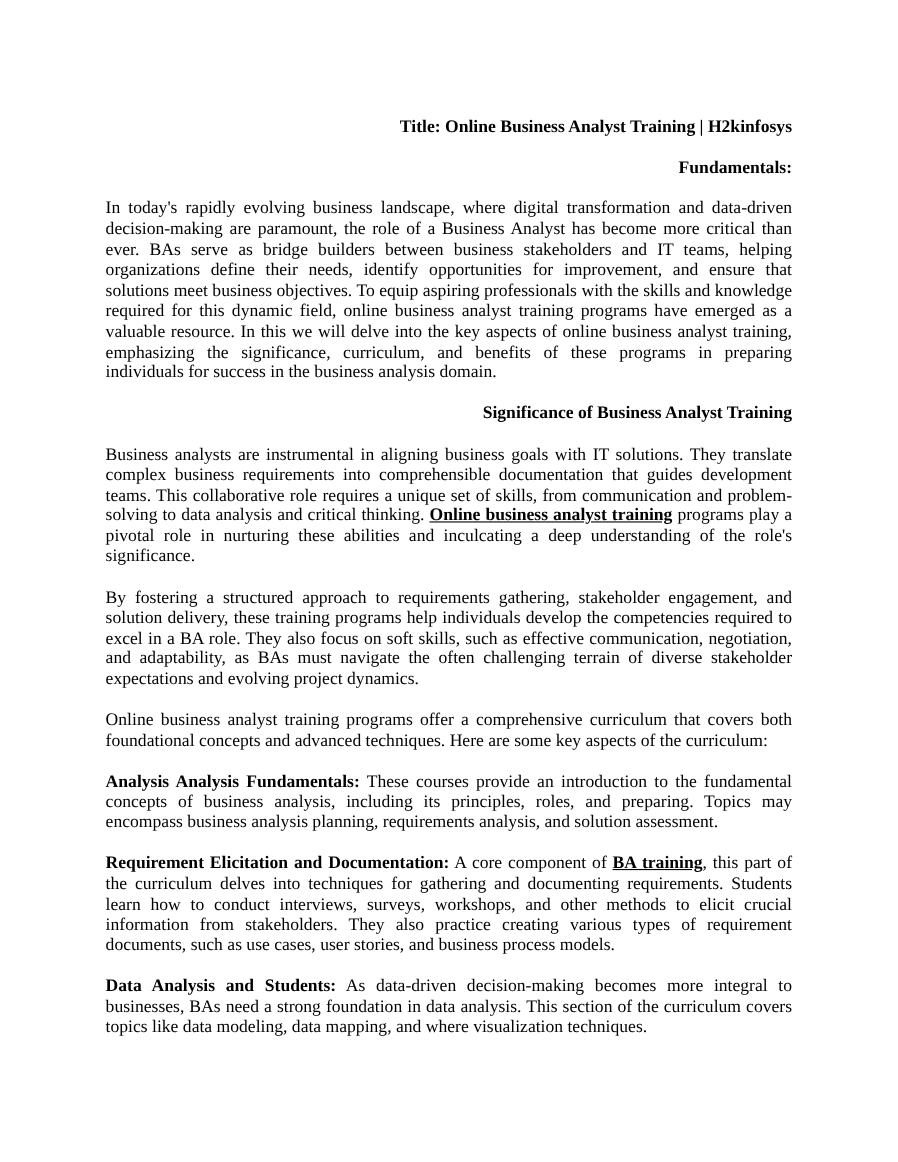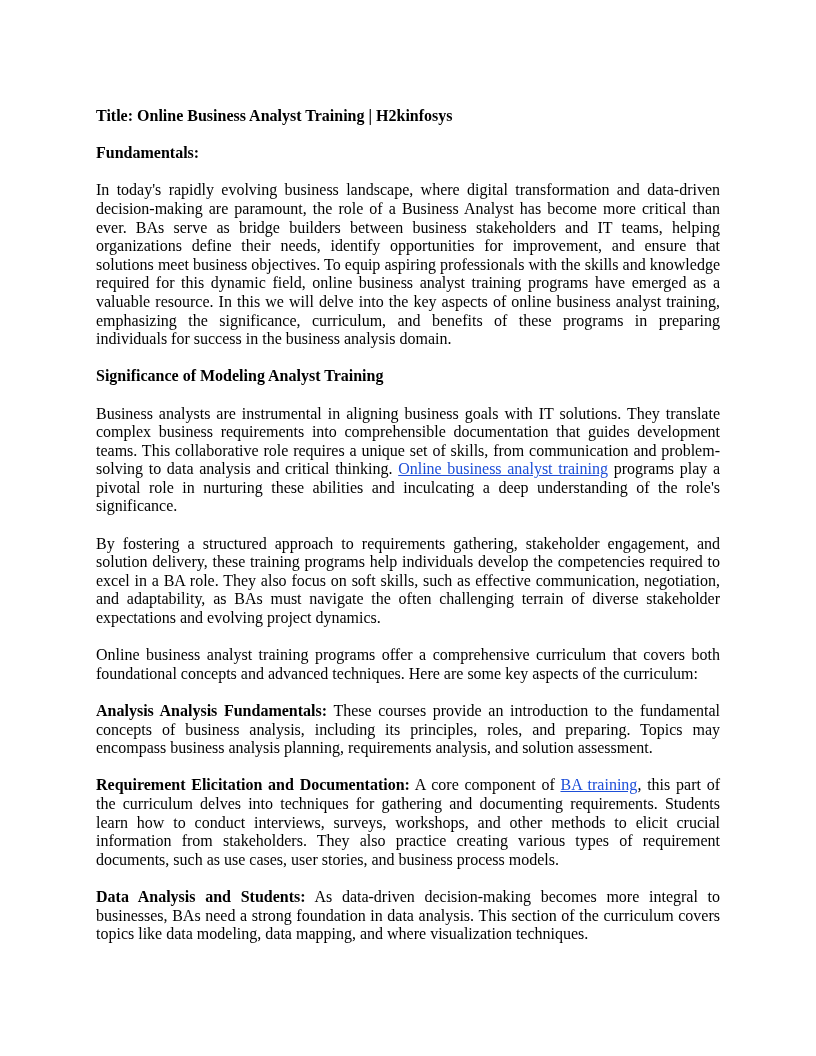--- a/index.html
+++ b/index.html
@@ -20,40 +20,41 @@
     font-size: 16px;
     line-height: 18.6px;
     color: #000000;
   }
   .doc p {
     margin: 0 0 18.6px 0;
     text-align: justify;
   }
   .doc p.heading {
     font-weight: bold;
-    text-align: left;
+    text-align: right;
   }
   .doc span.bold {
     font-weight: bold;
   }
   .doc a.doc-link {
-    color: #1d4ed8;
+    color: #000000;
     text-decoration: underline;
     cursor: pointer;
+    font-weight: bold;
   }
 </style>
 </head>
 <body>
 
 <div class="page">
   <div class="doc" id="doc-root">
       <p class="heading"><span class="bold">Title: Online Business Analyst Training | H2kinfosys</span></p>
       <p class="heading"><span class="bold">Fundamentals:</span></p>
       <p class="para"><span class="plain">In today's rapidly evolving business landscape, where digital transformation and data-driven decision-making are paramount, the role of a Business Analyst has become more critical than ever. BAs serve as bridge builders between business stakeholders and IT teams, helping organizations define their needs, identify opportunities for improvement, and ensure that solutions meet business objectives. To equip aspiring professionals with the skills and knowledge required for this dynamic field, online business analyst training programs have emerged as a valuable resource. In this we will delve into the key aspects of online business analyst training, emphasizing the significance, curriculum, and benefits of these programs in preparing individuals for success in the business analysis domain.</span></p>
-      <p class="heading"><span class="bold">Significance of Modeling Analyst Training</span></p>
+      <p class="heading"><span class="bold">Significance of Business Analyst Training</span></p>
       <p class="para"><span class="plain">Business analysts are instrumental in aligning business goals with IT solutions. They translate complex business requirements into comprehensible documentation that guides development teams. This collaborative role requires a unique set of skills, from communication and problem-solving to data analysis and critical thinking. </span><a class="doc-link" href="#">Online business analyst training</a><span class="plain"> programs play a pivotal role in nurturing these abilities and inculcating a deep understanding of the role's significance.</span></p>
       <p class="para"><span class="plain">By fostering a structured approach to requirements gathering, stakeholder engagement, and solution delivery, these training programs help individuals develop the competencies required to excel in a BA role. They also focus on soft skills, such as effective communication, negotiation, and adaptability, as BAs must navigate the often challenging terrain of diverse stakeholder expectations and evolving project dynamics.</span></p>
       <p class="para"><span class="plain">Online business analyst training programs offer a comprehensive curriculum that covers both foundational concepts and advanced techniques. Here are some key aspects of the curriculum:</span></p>
       <p class="para"><span class="bold">Analysis Analysis Fundamentals:</span><span class="plain"> These courses provide an introduction to the fundamental concepts of business analysis, including its principles, roles, and preparing. Topics may encompass business analysis planning, requirements analysis, and solution assessment.</span></p>
       <p class="para"><span class="bold">Requirement Elicitation and Documentation:</span><span class="plain"> A core component of </span><a class="doc-link" href="#">BA training</a><span class="plain">, this part of the curriculum delves into techniques for gathering and documenting requirements. Students learn how to conduct interviews, surveys, workshops, and other methods to elicit crucial information from stakeholders. They also practice creating various types of requirement documents, such as use cases, user stories, and business process models.</span></p>
       <p class="para"><span class="bold">Data Analysis and Students:</span><span class="plain"> As data-driven decision-making becomes more integral to businesses, BAs need a strong foundation in data analysis. This section of the curriculum covers topics like data modeling, data mapping, and where visualization techniques.</span></p>
     </div>
 </div>
 
 </body></html>

